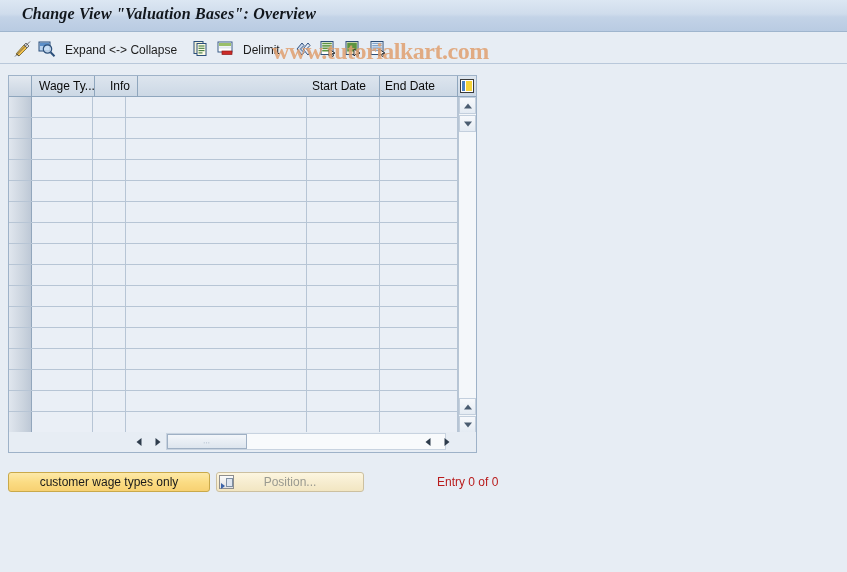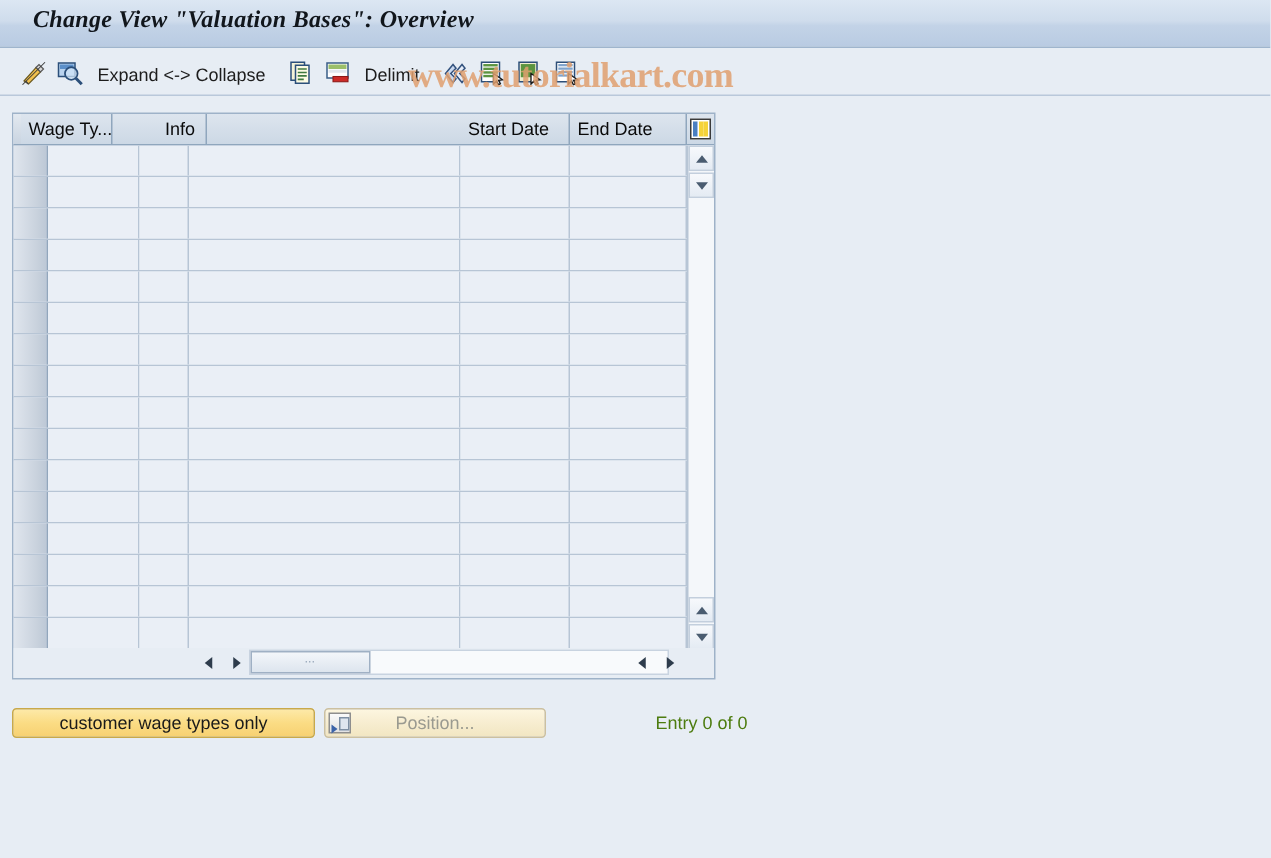--- a/index.html
+++ b/index.html
@@ -322,21 +322,21 @@
     width: 0; height: 0;
     border-left: 4px solid #3b63a8;
     border-top: 3px solid transparent;
     border-bottom: 3px solid transparent;
   }
   .entry-count {
     position: absolute;
     left: 437px;
     top: 475px;
     font-size: 12px;
-    color: #4d7c0f;
+    color: #b91c1c;
     white-space: nowrap;
   }
 </style>
 </head>
 <body>
 
 <div class="titlebar">
   <div class="title">Change View "Valuation Bases": Overview</div>
 </div>
 
@@ -441,21 +441,21 @@
     </span>
   </div>
 </div>
 
 <div class="watermark">www.tutorialkart.com</div>
 
 <div class="grid-wrap">
 
   <div class="grid-header">
     <div class="hcell sel" style="left:0px;width:23px;"></div>
-    <div class="hcell" style="left:5px;width:61px;">Wage Ty...</div>
+    <div class="hcell" style="left:25px;width:61px;">Wage Ty...</div>
     <div class="hcell" style="left:96px;width:33px;">Info</div>
     <div class="hcell" style="left:298px;width:73px;">Start Date</div>
     <div class="hcell" style="left:371px;width:78px;">End Date</div>
     <div class="hconfig">
       <div class="cfg-icon">
           <i></i>
           <i></i>
           <i></i>
         </div>
     </div>

